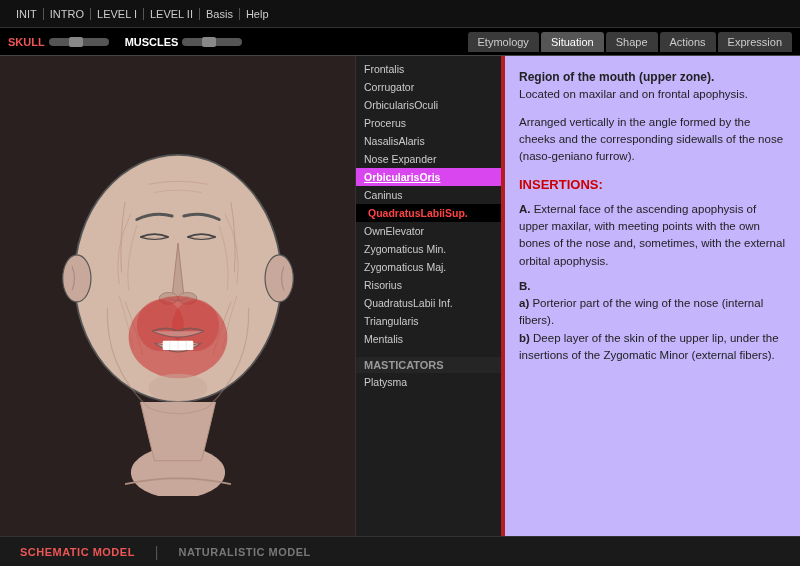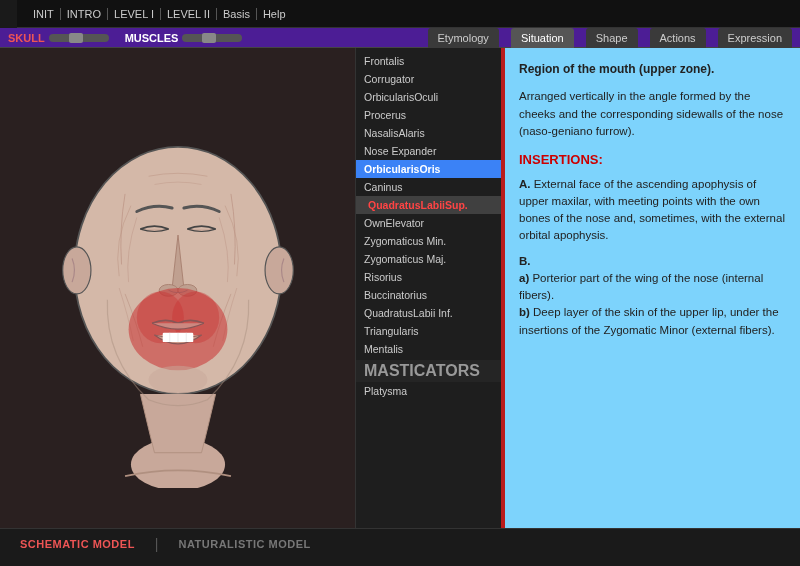--- a/index.html
+++ b/index.html
@@ -14,43 +14,42 @@
     }
 
     
     #top-nav {
       background: #111;
       border-bottom: 1px solid #333;
       padding: 6px 10px;
       display: flex;
       align-items: center;
       height: 28px;
-      margin-left: 17px;
     }
     .nav-item {
       color: #ccc;
       font-size: 11px;
       cursor: pointer;
       padding: 0 6px;
       border-right: 1px solid #555;
     }
     .nav-item:last-child { border-right: none; }
     .nav-title {
       margin-left: auto;
       color: #ccc;
       font-size: 11px;
       font-style: italic;
     }
 
     
     #tab-row {
-      background: #4c1d95;
+      background: #000000;
       display: flex;
       align-items: center;
-      height: 20px;
+      height: 28px;
       padding: 0 8px;
       border-bottom: 1px solid #444;
     }
     .skull-label {
       color: #e55;
       font-size: 11px;
       font-weight: bold;
       margin-right: 4px;
     }
     .slider-bar {
@@ -72,21 +71,21 @@
     }
     .muscles-label {
       color: #fff;
       font-size: 11px;
       font-weight: bold;
       margin-right: 4px;
     }
     .tab-group {
       margin-left: auto;
       display: flex;
-      gap: 12px;
+      gap: 2px;
     }
     .tab {
       padding: 4px 10px;
       font-size: 11px;
       cursor: pointer;
       border-radius: 3px 3px 0 0;
       color: #ccc;
       background: #3a3a3a;
     }
     .tab.active {
@@ -129,41 +128,42 @@
     .muscle-item {
       padding: 3px 8px;
       font-size: 10.5px;
       color: #ccc;
       cursor: pointer;
       white-space: nowrap;
     }
     .muscle-item.highlighted {
       color: #ff4444;
       font-weight: bold;
-      background: #404040;
+      background: #000000;
       padding-left: 12px;
     }
     .muscle-item.dark-selected {
-      background: #3b82f6;
+      background: #d946ef;
       color: #fff;
       font-weight: bold;
+      text-decoration: underline;
     }
     .muscle-section {
       padding: 2px 8px;
-      font-size: 16px;
+      font-size: 11px;
       color: #999;
       background: #252525;
       font-weight: bold;
-      margin-top: 2px;
+      margin-top: 9px;
     }
 
     
     #content-panel {
       flex: 1;
-      background: #7dd3fc;
+      background: #c4b5fd;
       color: #222;
       padding: 12px 14px;
       overflow-y: auto;
       font-size: 11.5px;
       line-height: 1.5;
     }
     .content-heading {
       font-weight: bold;
       font-size: 12px;
       margin-bottom: 4px;
@@ -316,32 +316,32 @@
       <div class="muscle-item">Procerus</div>
       <div class="muscle-item">NasalisAlaris</div>
       <div class="muscle-item">Nose Expander</div>
       <div class="muscle-item dark-selected">OrbicularisOris</div>
       <div class="muscle-item">Caninus</div>
       <div class="muscle-item highlighted">QuadratusLabiiSup.</div>
       <div class="muscle-item">OwnElevator</div>
       <div class="muscle-item">Zygomaticus Min.</div>
       <div class="muscle-item">Zygomaticus Maj.</div>
       <div class="muscle-item">Risorius</div>
-      <div class="muscle-item">Buccinatorius</div>
       <div class="muscle-item">QuadratusLabii Inf.</div>
       <div class="muscle-item">Triangularis</div>
       <div class="muscle-item">Mentalis</div>
       <div class="muscle-section">MASTICATORS</div>
       <div class="muscle-item">Platysma</div>
     </div>
 
   <div id="content-panel">
     <div class="content-section">
       <span class="content-heading">Region of the mouth (upper zone).</span>
       <br>
+      <span>Located on maxilar and on frontal apophysis.</span>
     </div>
     <div class="content-section">
       <span>Arranged vertically in the angle formed by the cheeks and the corresponding sidewalls of the nose (naso-geniano furrow).</span>
     </div>
     <div class="insertions-heading">INSERTIONS:</div>
     <div class="insertion-item">
       <span class="insertion-label">A.</span>
       <span> External face of the ascending apophysis of upper maxilar, with meeting points with the own bones of the nose and, sometimes, with the external orbital apophysis.</span>
     </div>
     <div class="insertion-item">

